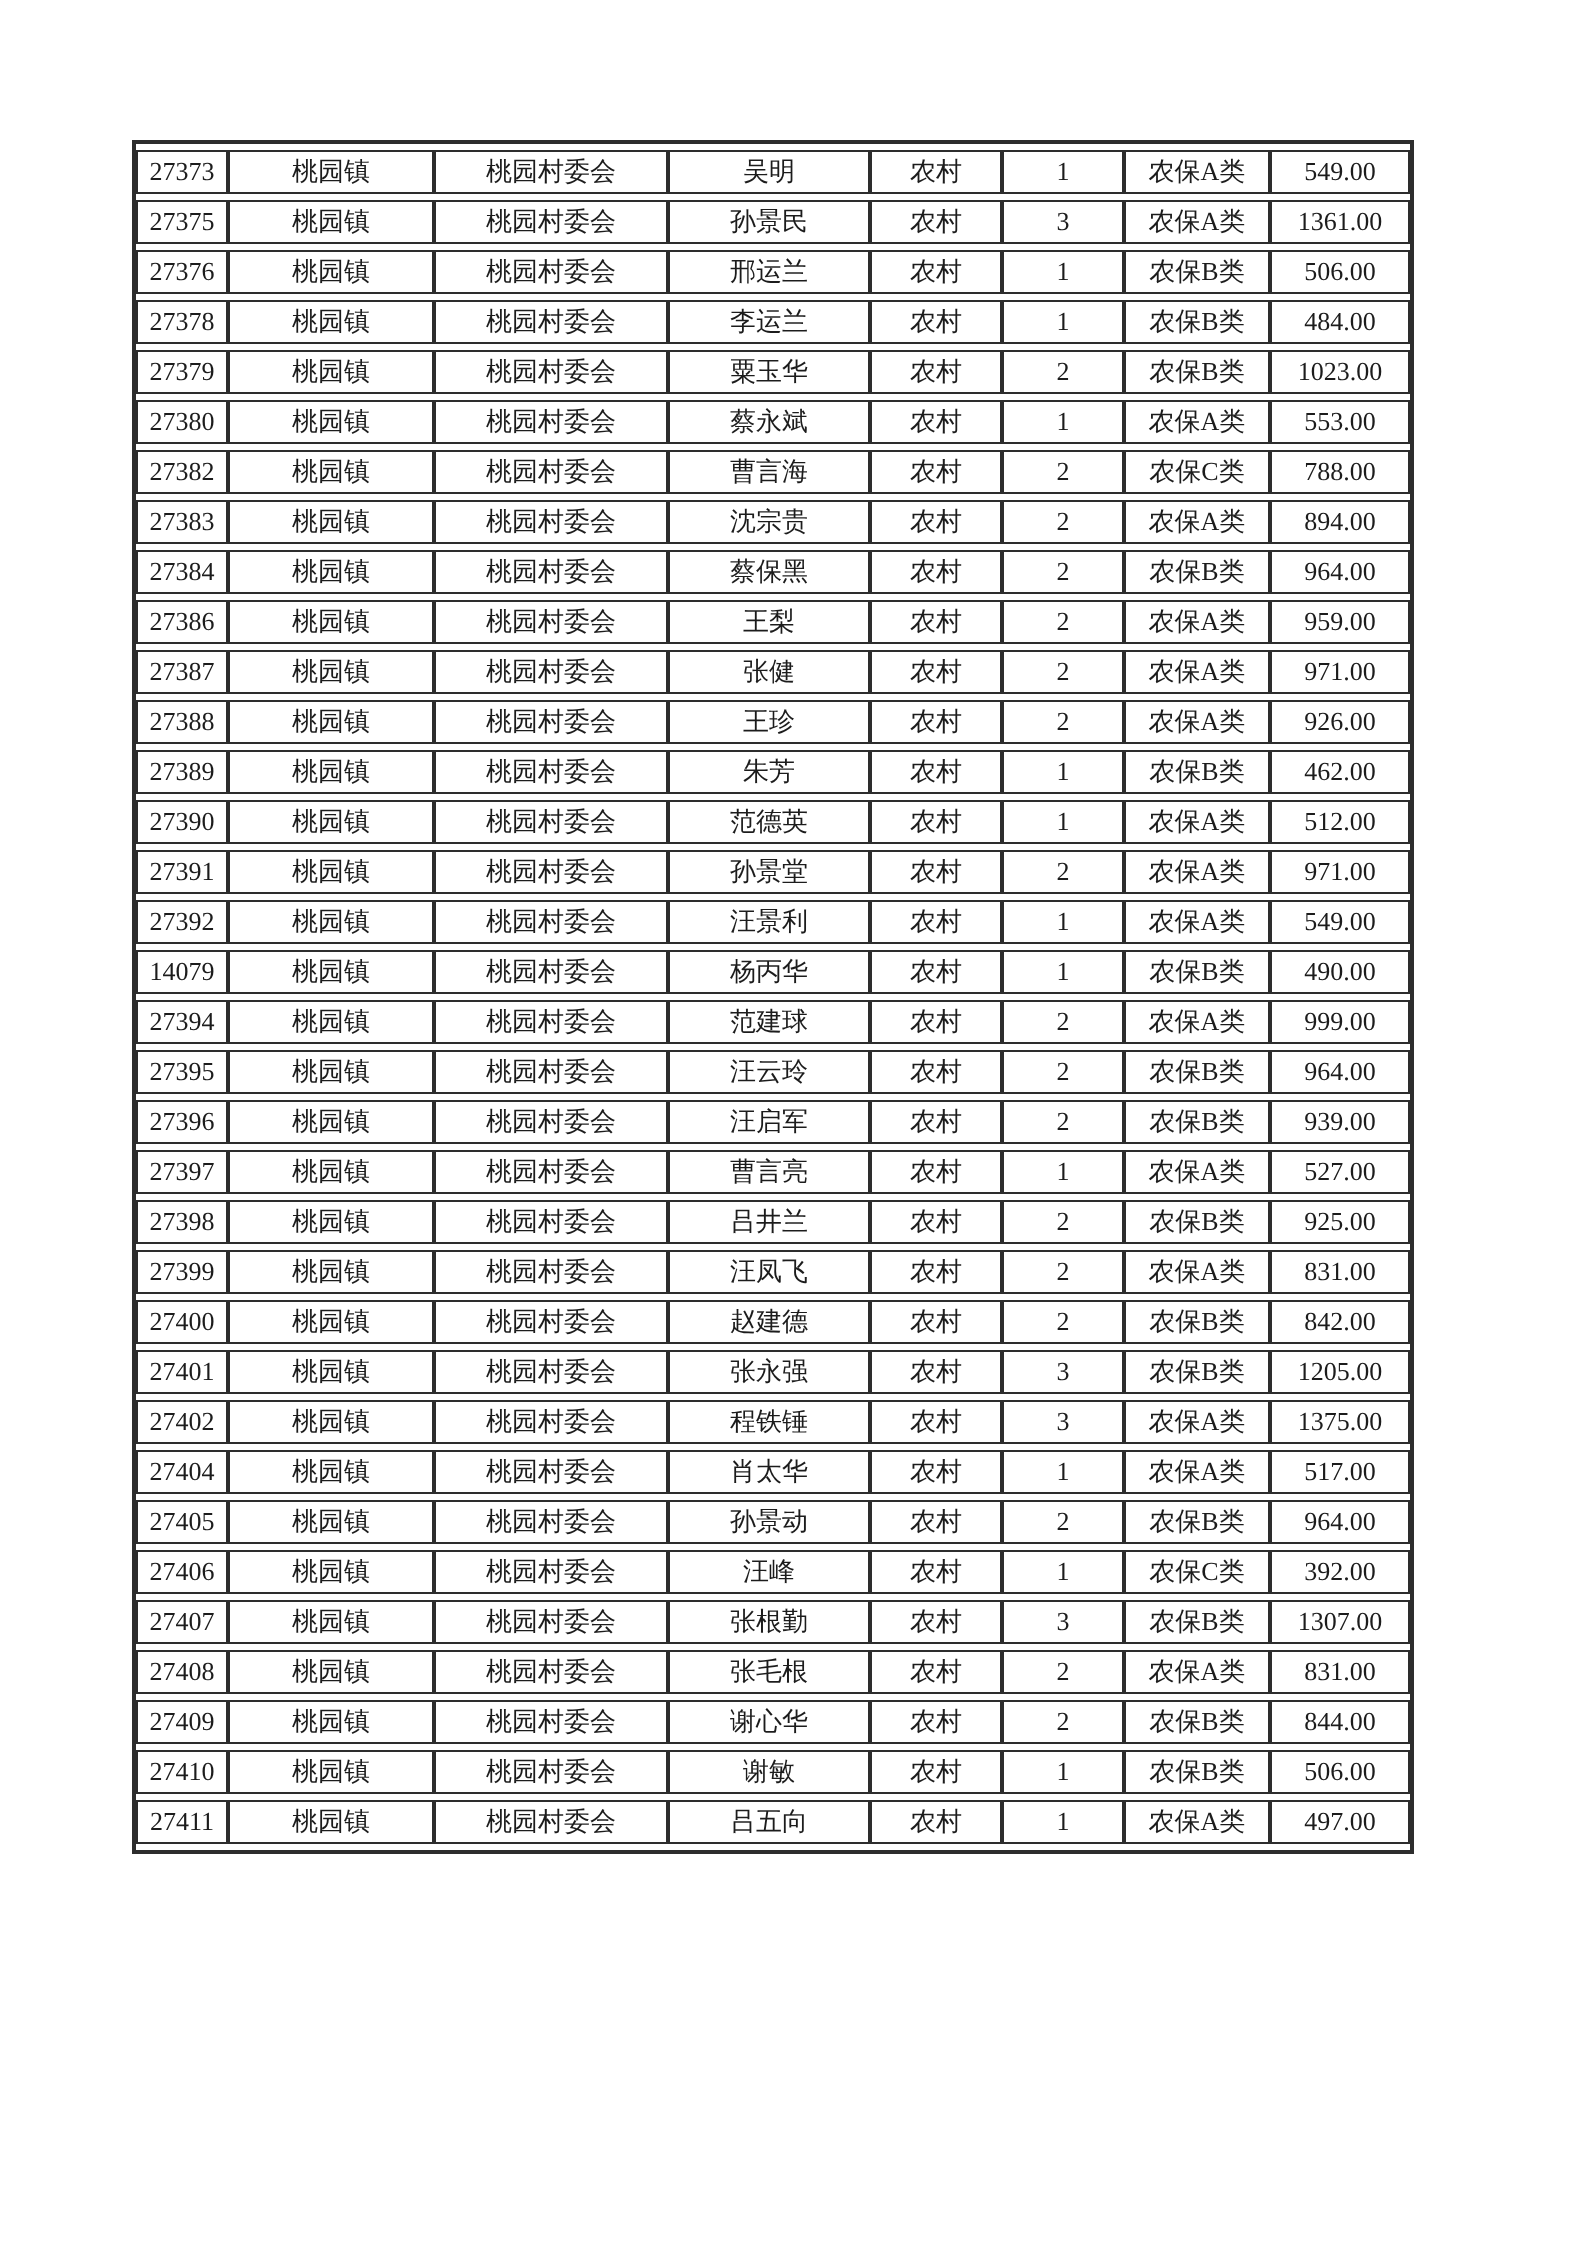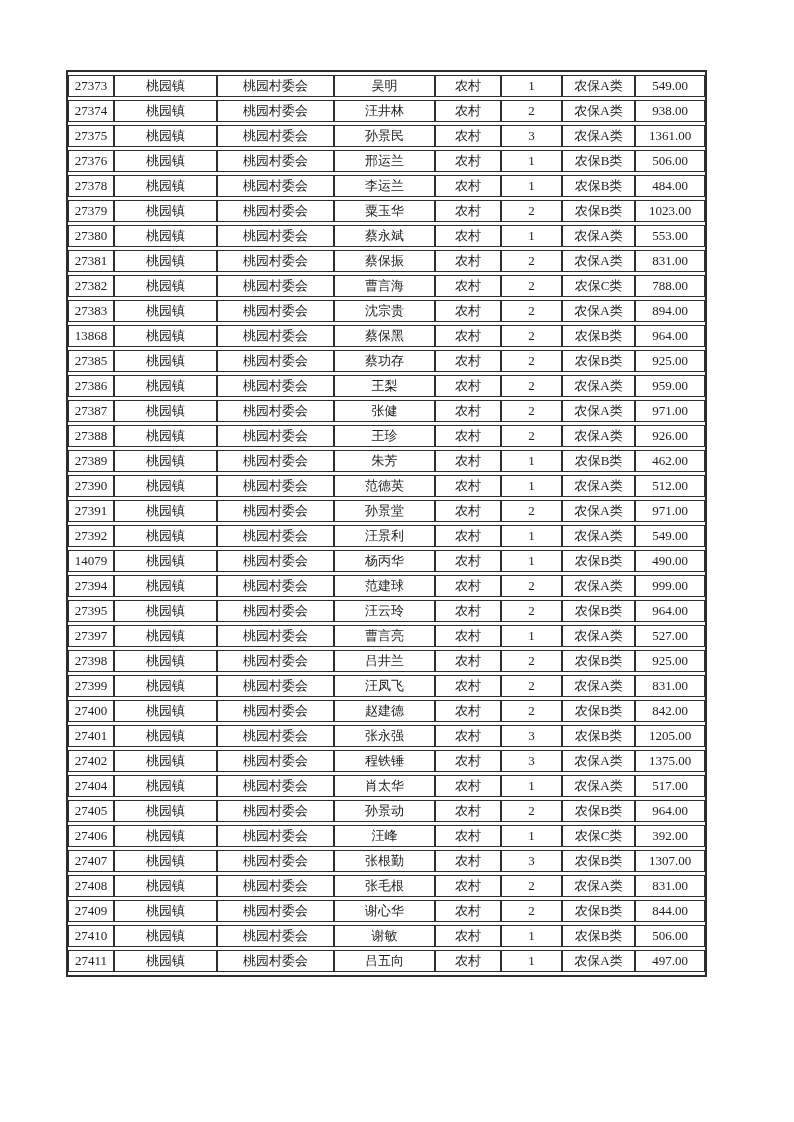--- a/index.html
+++ b/index.html
@@ -64,30 +64,20 @@
           <td>27373</td>
           <td>桃园镇</td>
           <td>桃园村委会</td>
           <td>吴明</td>
           <td>农村</td>
           <td>1</td>
           <td>农保A类</td>
           <td>549.00</td>
         </tr>
         <tr>
-          <td>27374</td>
-          <td>桃园镇</td>
-          <td>桃园村委会</td>
-          <td>汪井林</td>
-          <td>农村</td>
-          <td>2</td>
-          <td>农保A类</td>
-          <td>938.00</td>
-        </tr>
-        <tr>
           <td>27375</td>
           <td>桃园镇</td>
           <td>桃园村委会</td>
           <td>孙景民</td>
           <td>农村</td>
           <td>3</td>
           <td>农保A类</td>
           <td>1361.00</td>
         </tr>
         <tr>
@@ -122,30 +112,20 @@
         </tr>
         <tr>
           <td>27380</td>
           <td>桃园镇</td>
           <td>桃园村委会</td>
           <td>蔡永斌</td>
           <td>农村</td>
           <td>1</td>
           <td>农保A类</td>
           <td>553.00</td>
-        </tr>
-        <tr>
-          <td>27381</td>
-          <td>桃园镇</td>
-          <td>桃园村委会</td>
-          <td>蔡保振</td>
-          <td>农村</td>
-          <td>2</td>
-          <td>农保A类</td>
-          <td>831.00</td>
         </tr>
         <tr>
           <td>27382</td>
           <td>桃园镇</td>
           <td>桃园村委会</td>
           <td>曹言海</td>
           <td>农村</td>
           <td>2</td>
           <td>农保C类</td>
           <td>788.00</td>
@@ -154,40 +134,30 @@
           <td>27383</td>
           <td>桃园镇</td>
           <td>桃园村委会</td>
           <td>沈宗贵</td>
           <td>农村</td>
           <td>2</td>
           <td>农保A类</td>
           <td>894.00</td>
         </tr>
         <tr>
-          <td>13868</td>
+          <td>27384</td>
           <td>桃园镇</td>
           <td>桃园村委会</td>
           <td>蔡保黑</td>
           <td>农村</td>
           <td>2</td>
           <td>农保B类</td>
           <td>964.00</td>
         </tr>
         <tr>
-          <td>27385</td>
-          <td>桃园镇</td>
-          <td>桃园村委会</td>
-          <td>蔡功存</td>
-          <td>农村</td>
-          <td>2</td>
-          <td>农保B类</td>
-          <td>925.00</td>
-        </tr>
-        <tr>
           <td>27386</td>
           <td>桃园镇</td>
           <td>桃园村委会</td>
           <td>王梨</td>
           <td>农村</td>
           <td>2</td>
           <td>农保A类</td>
           <td>959.00</td>
         </tr>
         <tr>
@@ -272,20 +242,30 @@
         </tr>
         <tr>
           <td>27395</td>
           <td>桃园镇</td>
           <td>桃园村委会</td>
           <td>汪云玲</td>
           <td>农村</td>
           <td>2</td>
           <td>农保B类</td>
           <td>964.00</td>
+        </tr>
+        <tr>
+          <td>27396</td>
+          <td>桃园镇</td>
+          <td>桃园村委会</td>
+          <td>汪启军</td>
+          <td>农村</td>
+          <td>2</td>
+          <td>农保B类</td>
+          <td>939.00</td>
         </tr>
         <tr>
           <td>27397</td>
           <td>桃园镇</td>
           <td>桃园村委会</td>
           <td>曹言亮</td>
           <td>农村</td>
           <td>1</td>
           <td>农保A类</td>
           <td>527.00</td>

